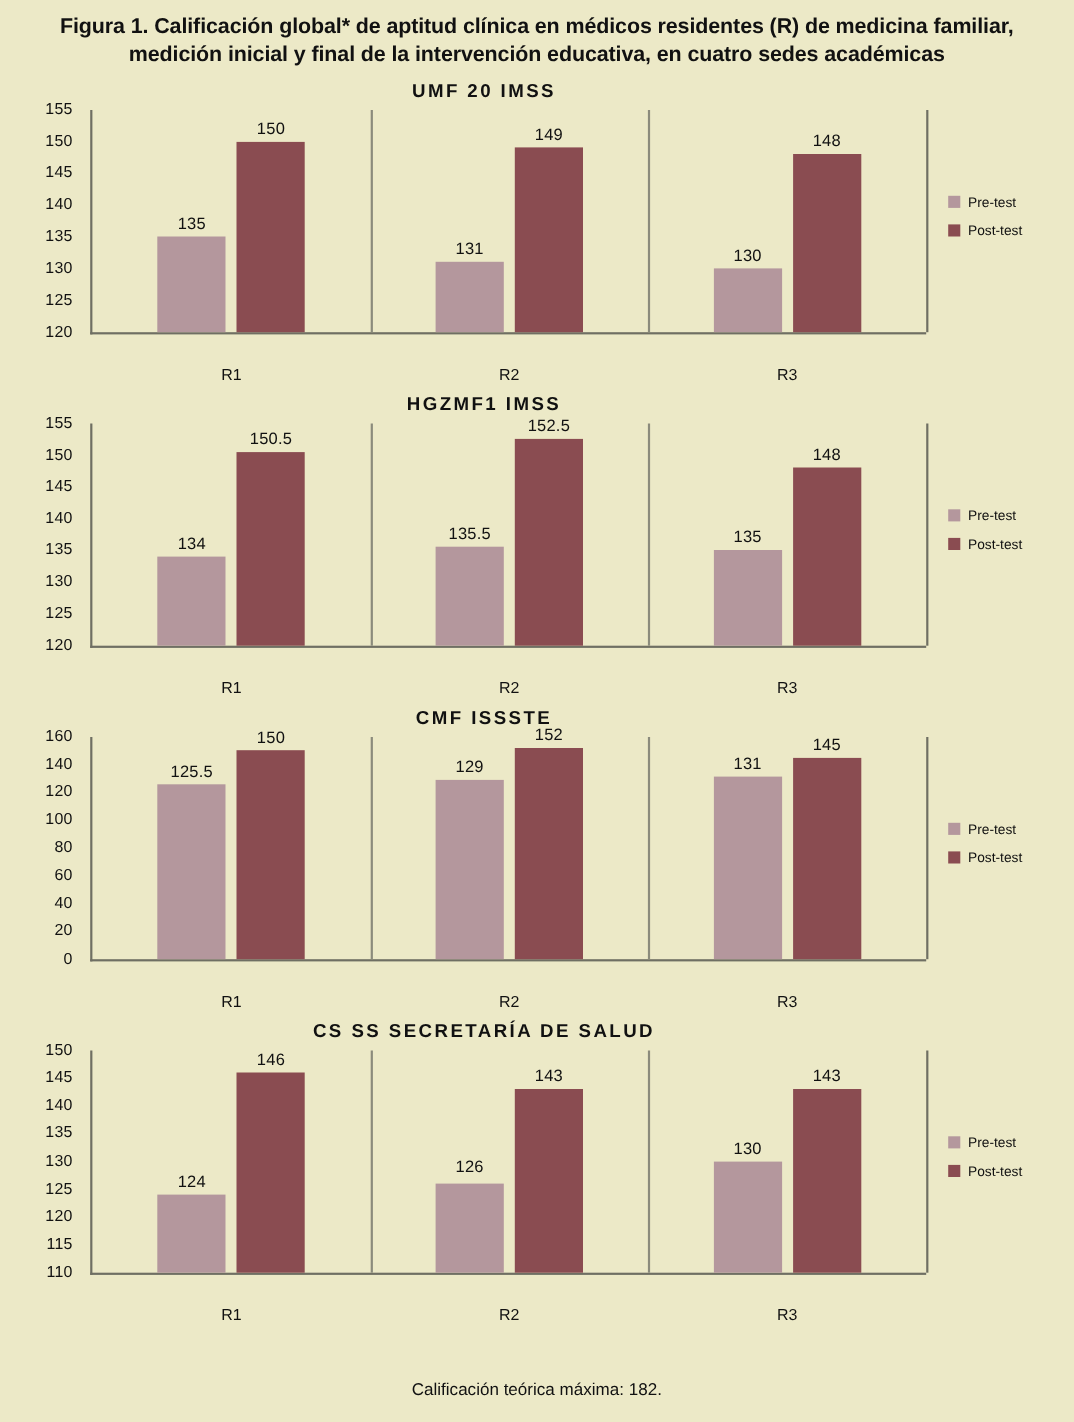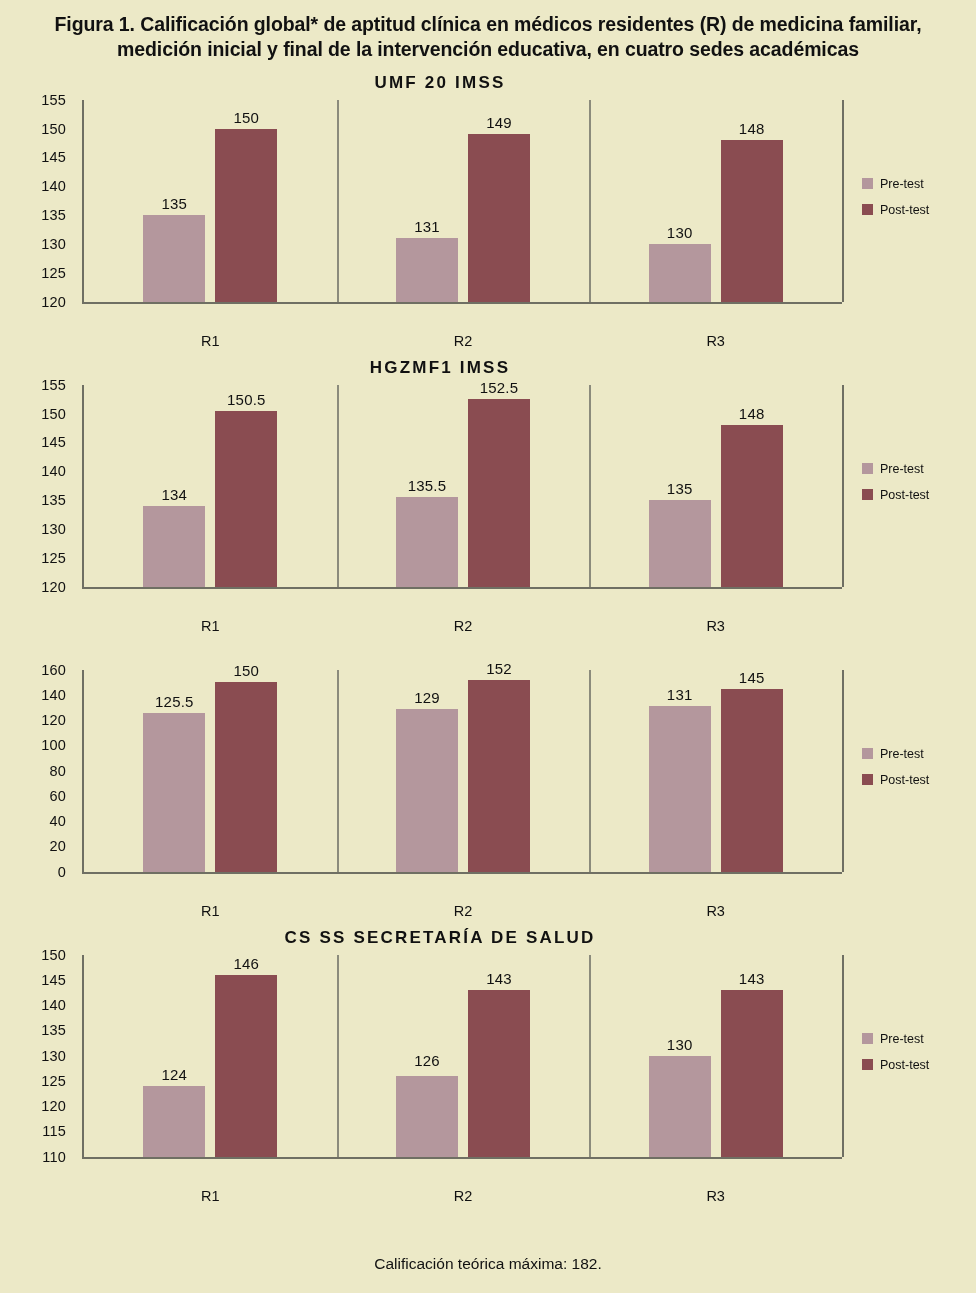--- a/index.html
+++ b/index.html
@@ -271,20 +271,21 @@
           <span class="legend-swatch pre"></span>
           <span class="legend-label">Pre-test</span>
         </div>
         <div class="legend-row">
           <span class="legend-swatch post"></span>
           <span class="legend-label">Post-test</span>
         </div>
       </div>
     </div>
     <div class="chart-block">
+      <div class="chart-title">CMF ISSSTE</div>
       <div class="yticks">
         <div class="ytick" style="top: 202px;">0</div>
         <div class="ytick" style="top: 176.75px;">20</div>
         <div class="ytick" style="top: 151.5px;">40</div>
         <div class="ytick" style="top: 126.25px;">60</div>
         <div class="ytick" style="top: 101px;">80</div>
         <div class="ytick" style="top: 75.75px;">100</div>
         <div class="ytick" style="top: 50.5px;">120</div>
         <div class="ytick" style="top: 25.25px;">140</div>
         <div class="ytick" style="top: 0px;">160</div>

